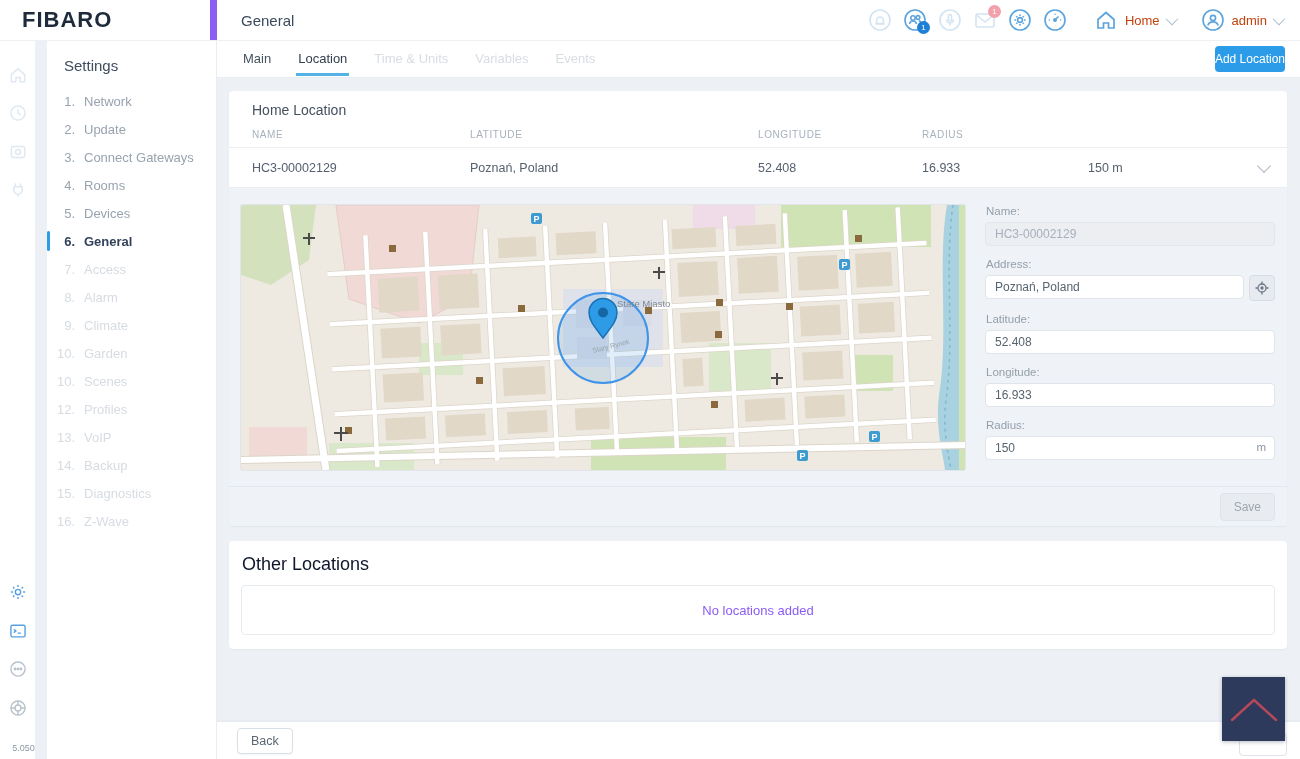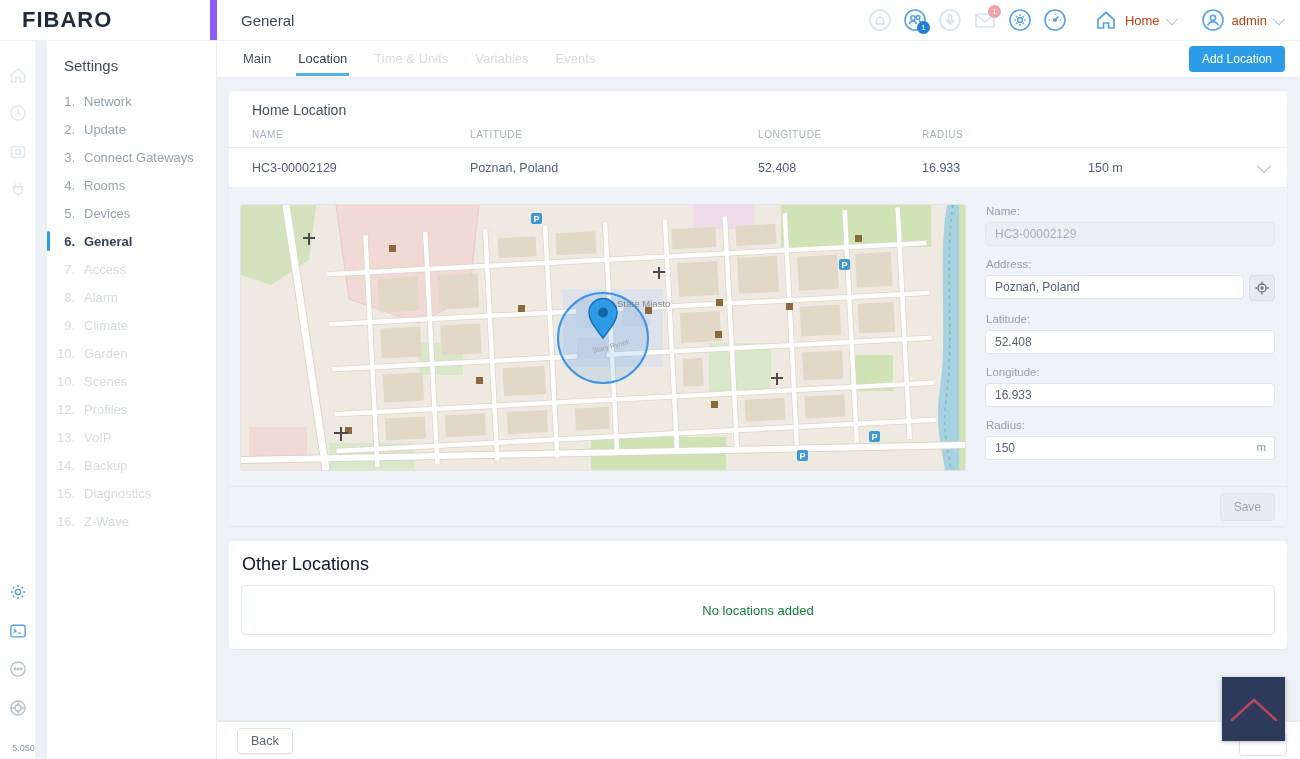--- a/index.html
+++ b/index.html
@@ -52,21 +52,21 @@
   .active-bar { position:absolute; left:0; top:4px; width:3px; height:20px; background:#2d9ce8; border-radius:2px; }
 
   
   .content { position:absolute; top:41px; left:217px; width:1083px; height:718px; background:#edf1f5; }
   .tabbar { height:37px; background:#fff; border-bottom:1px solid #e9eef2; display:flex; align-items:center; padding:0 15px 0 24px; }
   .tab { margin-right:23px; font-size:13px; padding:9px 2px 7px; cursor:pointer; border-bottom:3px solid transparent; }
   .tab.st-normal { color:#45525f; }
   .tab.st-active { color:#33404e; border-bottom-color:#55b2e6; }
   .tab.st-disabled { color:#d7dde3; }
   .btn-primary { margin-left:auto; background:#2d9ce8; color:#fff; font-size:12px; border:none;
-    border-radius:4px; padding:6px 13px; cursor:pointer; }
+    border-radius:4px; padding:6px 0; cursor:pointer; }
 
   .card { background:#fff; border-radius:4px; box-shadow:0 1px 2px rgba(40,60,90,.06); margin:13px 13px 0 12px; overflow:hidden; }
   .hl-title { padding:11px 0 6px 23px; font-size:14px; color:#43505e; }
   .hl-grid { display:grid; grid-template-columns:218px 288px 164px 166px 159px 40px; padding-left:23px; align-items:center; }
   .hl-head { border-bottom:1px solid #eaeef3; }
   .hl-head > div { font-size:10px; letter-spacing:.6px; color:#a7b1bc; padding:5px 0 7px; }
   .hl-row { border-bottom:1px solid #eaeef3; height:40px; }
   .hl-row > div { font-size:12.5px; color:#56616f; }
   .row-chev { width:10px; height:10px; border-right:1.5px solid #aeb9c4; border-bottom:1.5px solid #aeb9c4;
     transform:rotate(45deg); cursor:pointer; justify-self:end; margin-right:18px; margin-top:-4px; }
@@ -87,21 +87,21 @@
   .radius-wrap .unit { position:absolute; right:9px; top:5px; font-size:11.5px; color:#8b96a3; }
 
   .hl-save { background:#eff2f6; border-top:1px solid #e3e8ee; height:40px; display:flex; align-items:center; justify-content:flex-end; padding-right:12px; }
   .btn-save { background:#e8ecf1; border:1px solid #dde3e9; border-radius:4px; color:#9aa5b1;
     font-size:12px; padding:6px 13px; cursor:pointer; }
 
   .ol-card { padding:13px 12px 14px; margin-top:15px; }
   .ol-title { font-size:18px; color:#0f172a; margin-left:1px; }
   .ol-box { margin-top:10px; border:1px solid #e6ebf0; border-radius:4px; height:50px;
     display:flex; align-items:center; justify-content:center; }
-  .ol-empty { font-size:13px; color:#15803d; }
+  .ol-empty { font-size:13px; color:#8b5cf6; }
 
   .footer { position:absolute; left:0; bottom:0; width:1083px; height:37px; background:#fff;
     box-shadow:0 -1px 2px rgba(40,60,90,.05); display:flex; align-items:center; padding-left:20px; }
   .btn-back { background:#fff; border:1px solid #d9dfe6; border-radius:4px; color:#5a6673;
     font-size:12.5px; padding:5px 13px; cursor:pointer; box-shadow:0 1px 1px rgba(40,60,90,.05);text-align:center; }
   .btn-ghost { position:absolute; right:13px; bottom:3px; width:48px; height:23px; background:#fff;
     border:1px solid #dde3e9; border-radius:4px; }
   .scrolltop { position:absolute; right:15px; bottom:18px; width:63px; height:64px; background:#2d3a5c;
     display:flex; align-items:center; justify-content:center; cursor:pointer; z-index:40; box-shadow:0 1px 4px rgba(20,30,50,.3); }
 </style>

